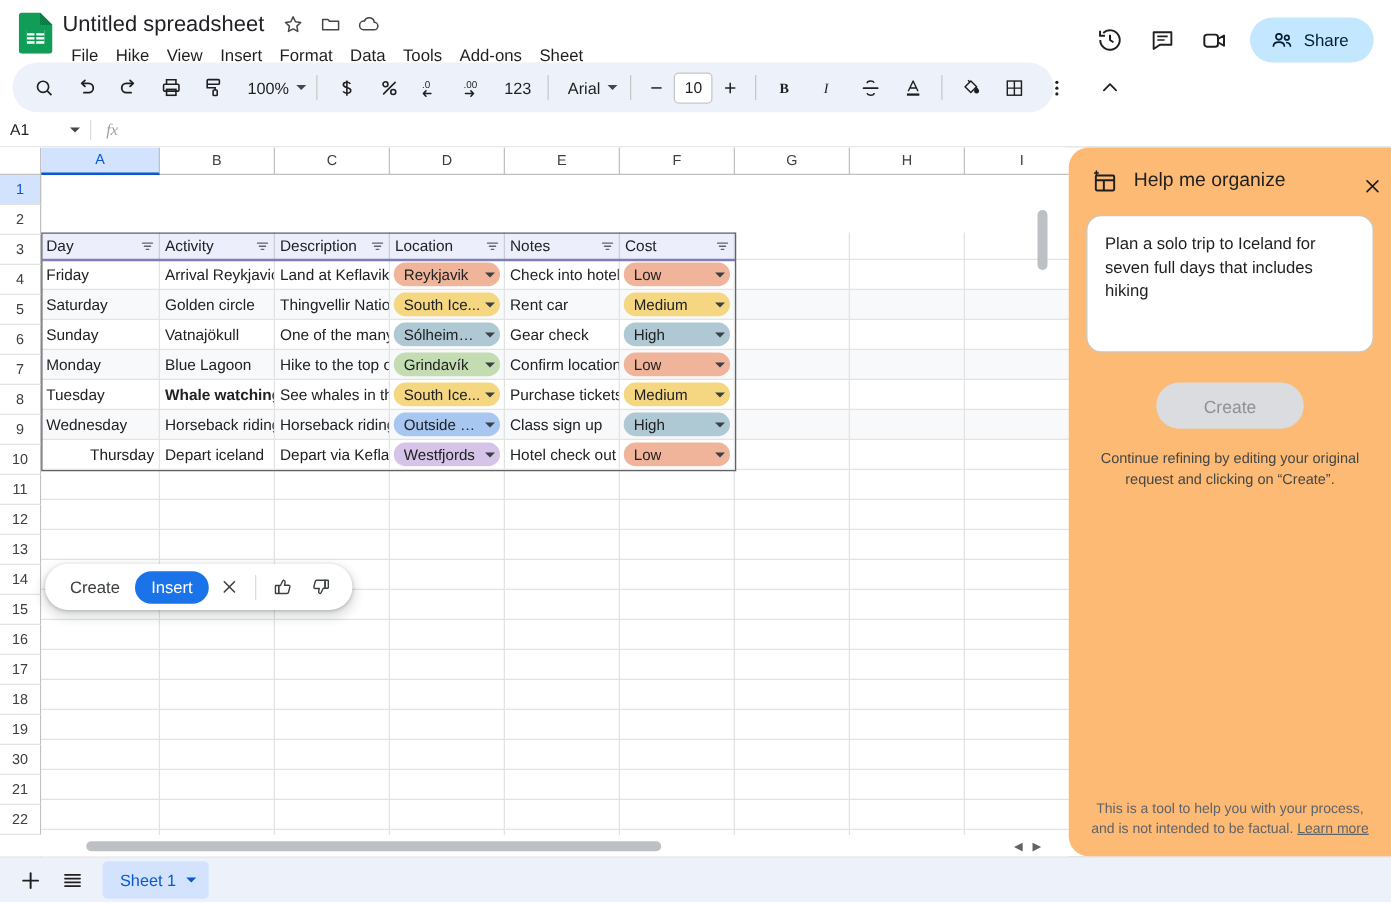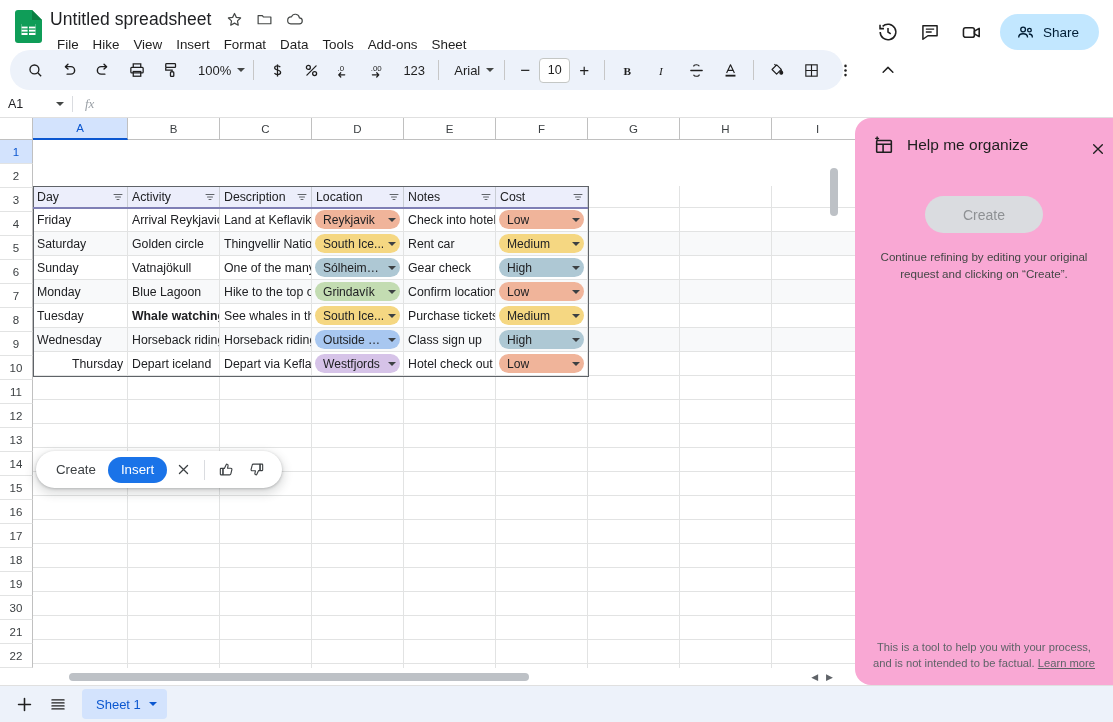--- a/index.html
+++ b/index.html
@@ -131,21 +131,21 @@
   .hthumb { height: 8px; background: #bdc1c6; border-radius: 4px; width: 460px; margin-left: 65px; }
   .harrows { position: absolute; right: 22px; display: flex; gap: 8px; align-items: center; color: #5f6368; font-size: 9px; }
 
   
   .sheetbar { height: 37px; background: #edf2fa; display: flex; align-items: center; padding: 0 8px; gap: 2px; flex: none; border-top: 1px solid #e0e0e0; }
   .sb-icn { width: 32px; height: 32px; border-radius: 50%; display: flex; align-items: center; justify-content: center; cursor: pointer; color: #1f1f1f; }
   .sheet-tab { display: flex; align-items: center; gap: 6px; background: #d3e3fd; color: #0b57d0; font-size: 13px; font-weight: 500; height: 30px; padding: 0 10px 0 14px; border-radius: 4px; cursor: pointer; margin-left: 6px; }
 
   
   .rpanel {
-    width: 258px; flex: none; background: #f9a8d4;
+    width: 258px; flex: none; background: #fdba74;
     display: flex; flex-direction: column; position: relative;
     border-radius: 16px 0 0 16px; margin-top: 0px;
     overflow: hidden;
   }
   .rp-header { height: 54px; display: flex; align-items: center; padding: 0 10px 0 18px; gap: 12px; flex: none; }
   .rp-title { font-size: 15.5px; color: #1f1f1f; white-space: nowrap; }
   .rp-close { position: absolute; right: 2px; top: 18px; width: 26px; height: 26px; display: flex; align-items: center; justify-content: center; cursor: pointer; color: #1f1f1f; }
   .rp-body { flex: 1; display: flex; flex-direction: column; align-items: center; padding: 0 14px; min-height: 0; }
   .prompt-box {
     width: 100%; min-height: 110px; background: #fff; border: 1px solid #c4c7c5;
@@ -858,20 +858,21 @@
         </span>
         <span class="rp-title">Help me organize</span>
         <span class="rp-close">
           <svg width="16" height="16" viewBox="0 0 24 24" fill="none" stroke="currentColor" stroke-width="2">
               <path d="M5.5 5.5l13 13M18.5 5.5l-13 13" stroke-linecap="round"></path>
             </svg>
         </span>
       </div>
 
       <div class="rp-body">
+        <div class="prompt-box">Plan a solo trip to Iceland for seven full days that includes hiking</div>
         <div class="create-btn">Create</div>
         <div class="refine-txt">Continue refining by editing your original request and clicking on “Create”.</div>
       </div>
 
       <div class="rp-foot">
         <span>This is a tool to help you with your process, and is not intended to be factual.</span>
         <span class="learn-link">Learn more</span>
       </div>
     </div>
   </div>

